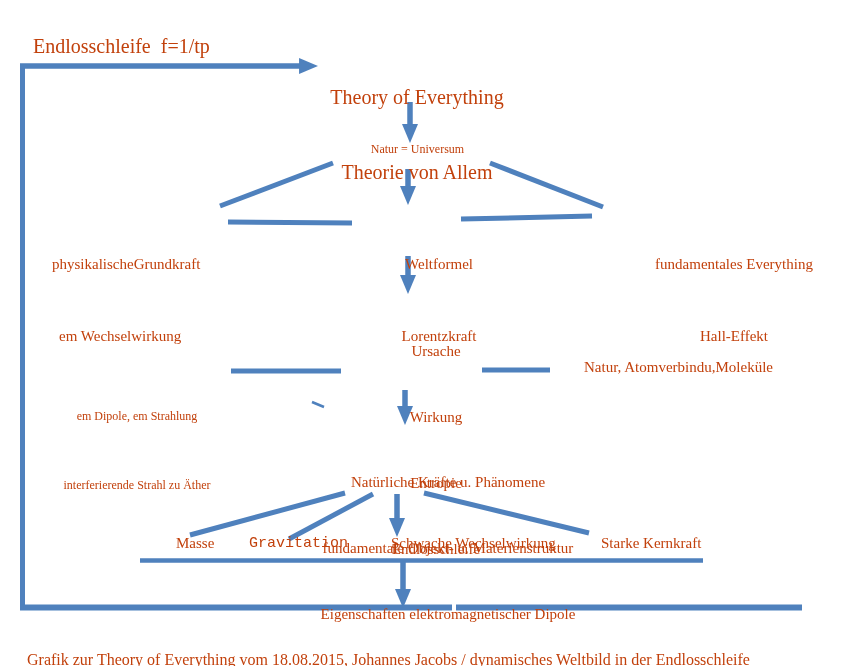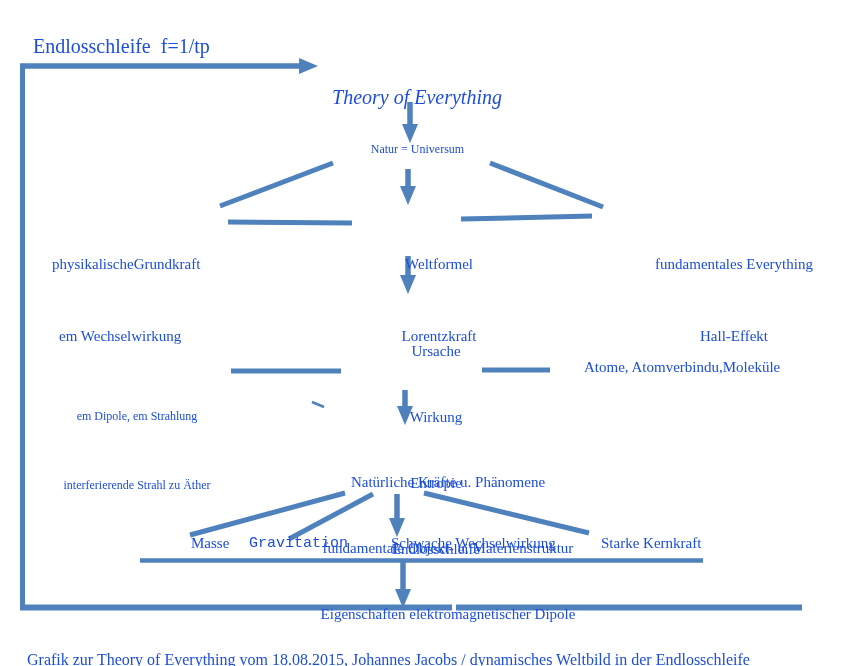--- a/index.html
+++ b/index.html
@@ -11,21 +11,21 @@
     overflow: hidden;
     font-family: "Liberation Serif", serif;
   }
   #wires {
     position: absolute;
     left: 0; top: 0;
     width: 846px; height: 666px;
   }
   .lbl {
     position: absolute;
-    color: #1d4ed8;
+    color: #c2410c;
     white-space: pre;
     line-height: 1.18;
   }
   .center { text-align: center; }
   .f20 { font-size: 20px; }
   .f19 { font-size: 15px; margin-left: 28px; }
   .f18 { font-size: 12px; }
   .f16 { font-size: 16px; }
   .lh25 { line-height: 25px; }
   .lh24 { line-height: 24px; }
@@ -71,22 +71,23 @@
     <line x1="373" y1="494" x2="289" y2="539" stroke="#4f81bd" stroke-width="5"></line>
     <line x1="397" y1="494" x2="397" y2="519" stroke="#4f81bd" stroke-width="5.5" marker-end="url(#arrowhead)"></line>
     <line x1="424" y1="493" x2="589" y2="533" stroke="#4f81bd" stroke-width="5"></line>
 
     <line x1="140" y1="560.5" x2="703" y2="560.5" stroke="#4f81bd" stroke-width="4.5"></line>
     <line x1="403" y1="562" x2="403" y2="590" stroke="#4f81bd" stroke-width="5.5" marker-end="url(#arrowhead)"></line>
   </svg>
 
   <div class="lbl f20" style="left:33px; top:35px;">Endlosschleife  f=1/tp</div>
 
-  <div class="lbl f20 lh25 center" style="left:317px; top:35px; width:200px;font-style:italic;">
+  <div class="lbl f20 lh25 center" style="left:317px; top:35px; width:200px;">
     <div>Theory of Everything</div>
+    <div>Theorie von Allem</div>
   </div>
 
   <div class="lbl f18 center" style="left:330px; top:142px; width:175px;">Natur = Universum</div>
 
   <div class="lbl f19 lh24" style="left:24px; top:204px;">
     <div>physikalischeGrundkraft</div>
     <div class="indent2">em Wechselwirkung</div>
   </div>
 
   <div class="lbl f19 lh24 center" style="left:336px; top:204px; width:150px;">
@@ -104,28 +105,28 @@
     <div>Wirkung</div>
     <div>Entropie</div>
     <div>Endlosschleife</div>
   </div>
 
   <div class="lbl f18 lh23 center" style="left:13px; top:359px; width:248px;">
     <div>em Dipole, em Strahlung</div>
     <div>interferierende Strahl zu Äther</div>
   </div>
 
-  <div class="lbl f19" style="left:556px; top:359px;">Atome, Atomverbindu,Moleküle</div>
+  <div class="lbl f19" style="left:556px; top:359px;">Natur, Atomverbindu,Moleküle</div>
 
   <div class="lbl f19 lh22 center" style="left:220px; top:427px; width:400px;">
     <div>Natürliche Kräfte u. Phänomene</div>
     <div>fundamentale Objekt- u. Materienstruktur</div>
     <div>Eigenschaften elektromagnetischer Dipole</div>
   </div>
 
-  <div class="lbl f19" style="left:163px; top:535px;">Masse</div>
+  <div class="lbl f19" style="left:148px; top:535px;">Masse</div>
   <div class="lbl f19" style="left:221px; top:535px;font-family:Liberation Mono, monospace;">Gravitation</div>
   <div class="lbl f19" style="left:363px; top:535px;">Schwache Wechselwirkung</div>
   <div class="lbl f19" style="left:573px; top:535px;">Starke Kernkraft</div>
 
   <div class="lbl f16" style="left:27px; top:619px;margin-top:32px;">Grafik zur Theory of Everything vom 18.08.2015, Johannes Jacobs / dynamisches Weltbild in der Endlosschleife</div>
 
 </div>
 
 </body></html>

